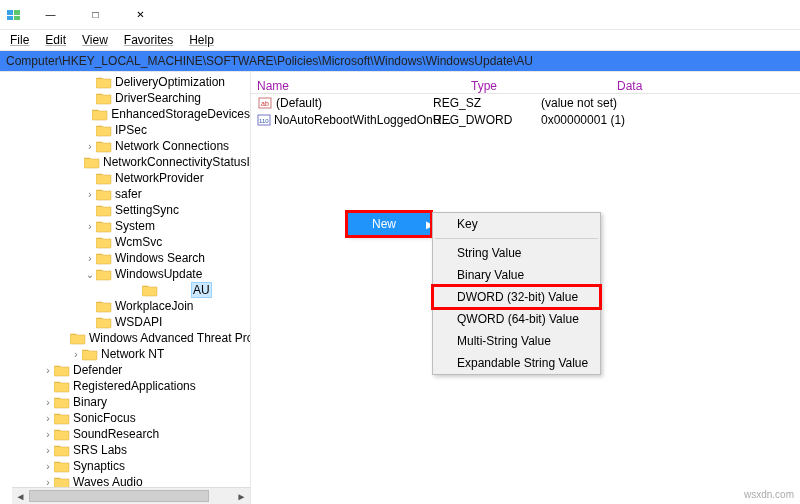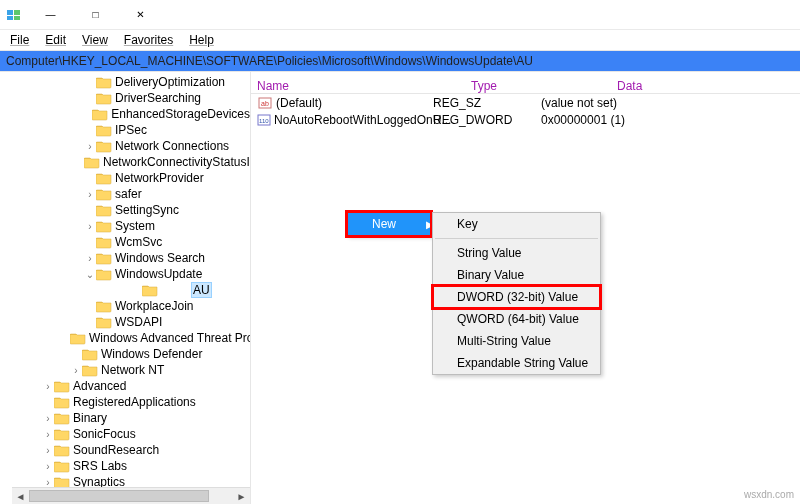--- a/index.html
+++ b/index.html
@@ -358,48 +358,38 @@
           <span class="twisty"></span>
           <span class="folder-icon">
             <svg width="16" height="14" viewBox="0 0 16 14">
               <path d="M1 3h5l1 1h8v8a1 1 0 0 1-1 1H1a1 1 0 0 1-1-1V4a1 1 0 0 1 1-1z" fill="#ffd766" stroke="#d6a93f" stroke-width="0.5"></path>
               <path d="M0 3h6l1 1h-7z" fill="#e8bc4a"></path>
             </svg>
           </span>
           <span class="tree-label">Windows Advanced Threat Protection</span>
         </div>
         <div class="tree-row" style="padding-left: 56px;">
-          <span class="twisty"></span>
-          <span class="folder-icon">
-            <svg width="16" height="14" viewBox="0 0 16 14">
-              <path d="M1 3h5l1 1h8v8a1 1 0 0 1-1 1H1a1 1 0 0 1-1-1V4a1 1 0 0 1 1-1z" fill="#ffd766" stroke="#d6a93f" stroke-width="0.5"></path>
-              <path d="M0 3h6l1 1h-7z" fill="#e8bc4a"></path>
-            </svg>
-          </span>
-          <span class="tree-label">Windows Defender</span>
-        </div>
-        <div class="tree-row" style="padding-left: 56px;">
           <span class="twisty">›</span>
           <span class="folder-icon">
             <svg width="16" height="14" viewBox="0 0 16 14">
               <path d="M1 3h5l1 1h8v8a1 1 0 0 1-1 1H1a1 1 0 0 1-1-1V4a1 1 0 0 1 1-1z" fill="#ffd766" stroke="#d6a93f" stroke-width="0.5"></path>
               <path d="M0 3h6l1 1h-7z" fill="#e8bc4a"></path>
             </svg>
           </span>
           <span class="tree-label">Network NT</span>
         </div>
         <div class="tree-row" style="padding-left: 28px;">
           <span class="twisty">›</span>
           <span class="folder-icon">
             <svg width="16" height="14" viewBox="0 0 16 14">
               <path d="M1 3h5l1 1h8v8a1 1 0 0 1-1 1H1a1 1 0 0 1-1-1V4a1 1 0 0 1 1-1z" fill="#ffd766" stroke="#d6a93f" stroke-width="0.5"></path>
               <path d="M0 3h6l1 1h-7z" fill="#e8bc4a"></path>
             </svg>
           </span>
-          <span class="tree-label">Advanced</span>
+          <span class="tree-label">Defender</span>
         </div>
         <div class="tree-row" style="padding-left: 28px;">
           <span class="twisty"></span>
           <span class="folder-icon">
             <svg width="16" height="14" viewBox="0 0 16 14">
               <path d="M1 3h5l1 1h8v8a1 1 0 0 1-1 1H1a1 1 0 0 1-1-1V4a1 1 0 0 1 1-1z" fill="#ffd766" stroke="#d6a93f" stroke-width="0.5"></path>
               <path d="M0 3h6l1 1h-7z" fill="#e8bc4a"></path>
             </svg>
           </span>
           <span class="tree-label">RegisteredApplications</span>

